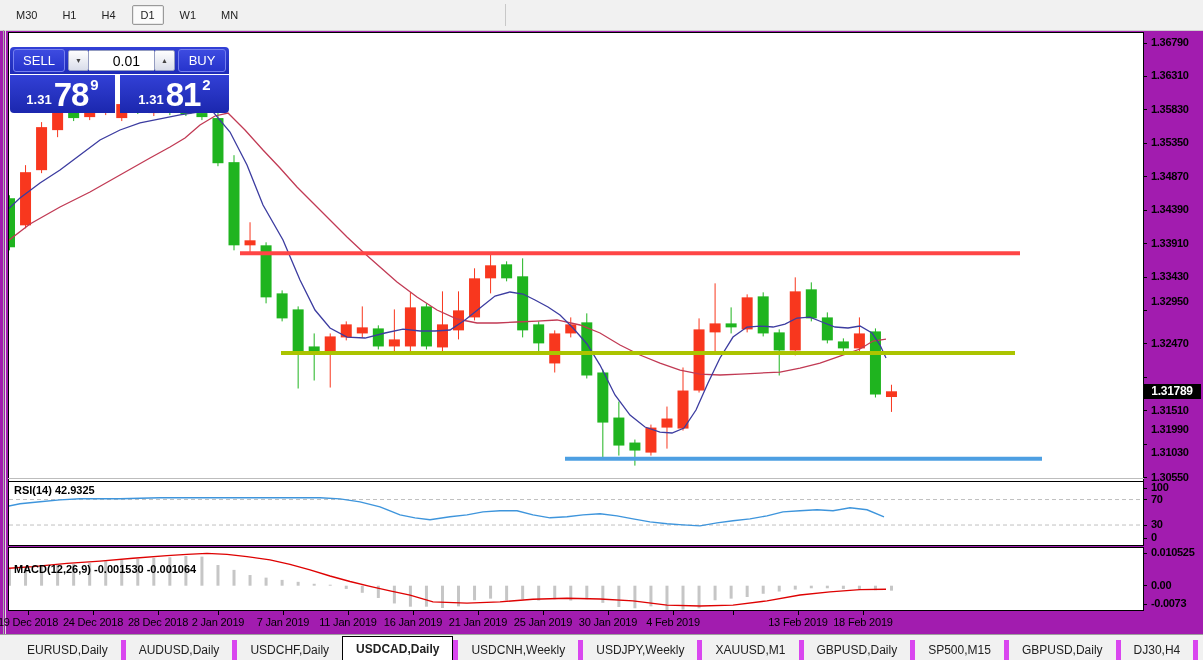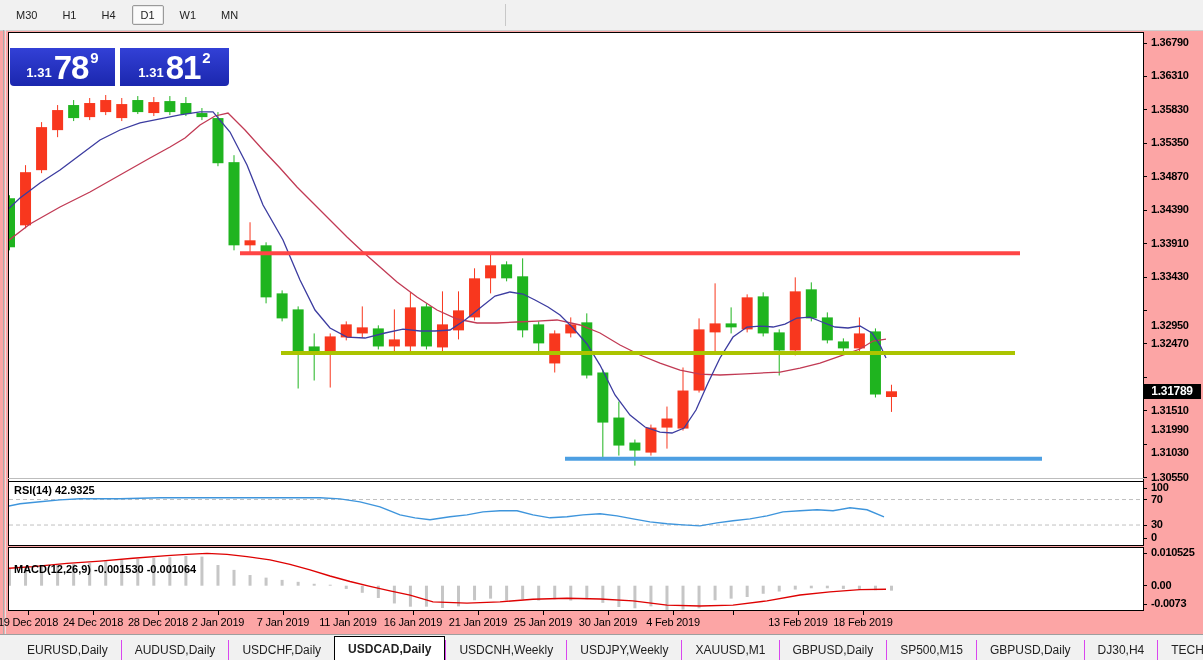--- a/index.html
+++ b/index.html
@@ -1,16 +1,16 @@
 <!DOCTYPE html>
 <html><head>
 <meta charset="utf-8">
 <style>
   html,body{margin:0;padding:0;background:#FFFFFF;font-family:"Liberation Sans",sans-serif;}
-  #stage{position:relative;width:1203px;height:660px;background:#fca5a5;overflow:hidden;}
+  #stage{position:relative;width:1203px;height:660px;background:#a21caf;overflow:hidden;}
 
   
   #toolbar{position:absolute;left:0;top:0;width:1203px;height:30px;background:#F1F1F1;border-bottom:1px solid #CFCFCF;display:flex;align-items:center;}
   .tf-btn{margin-left:7px;padding:3px 8px;font-size:11px;color:#222;border:1px solid transparent;border-radius:2px;cursor:default;}
   .tf-btn.active{background:#FBFBFB;border:1px solid #9A9A9A;box-shadow:inset 0 0 0 1px #E8E8E8;}
   #toolbar-sep{position:absolute;left:505px;top:4px;width:1px;height:22px;background:#C8C8C8;}
 
   
   #left-edge{position:absolute;left:3px;top:30px;width:1px;height:604px;background:#ABABAB;}
   #left-edge2{position:absolute;left:5px;top:30px;width:1px;height:604px;background:#E2E2E2;}
@@ -56,21 +56,21 @@
   #rsi-label{left:14px;top:484px;}
   #macd-label{left:14px;top:549px;margin-top:14px;}
 
   
   #date-axis{position:absolute;left:0;top:611px;width:1203px;height:22px;}
   .date-tick{position:absolute;top:0;width:1px;height:4px;background:#000;}
   .date-label{position:absolute;top:5px;width:84px;text-align:center;font-size:11px;color:#000;letter-spacing:-0.2px;white-space:nowrap;}
 
   
   #tab-bar{position:absolute;left:0;top:634px;width:1203px;height:26px;background:#F1F1F1;border-top:1px solid #9E9E9E;display:flex;align-items:flex-end;}
-  .tab{height:21px;line-height:21px;padding:0 13px;font-size:12px;color:#222;border-left:1px solid #d946ef;white-space:nowrap;}
+  .tab{height:21px;line-height:21px;padding:0 13px;font-size:12px;color:#222;border-left:5px solid #d946ef;white-space:nowrap;}
   .tab:first-child{border-left:none;margin-left:14px;}
   .tab.active{background:#FFF;border:1px solid #000;border-bottom:none;font-weight:700;height:24px;line-height:24px;}
 </style>
 </head>
 <body>
 
 <div id="stage">
 
   <div id="toolbar">
 
@@ -272,20 +272,29 @@
         <line x1="843.3720000000001" y1="585.7" x2="843.3720000000001" y2="588.9300000000001" stroke="#C6C6C6" stroke-width="3"></line>
         <line x1="859.4080000000001" y1="585.7" x2="859.4080000000001" y2="589.576" stroke="#C6C6C6" stroke-width="3"></line>
         <line x1="875.4440000000001" y1="585.7" x2="875.4440000000001" y2="590.2220000000001" stroke="#C6C6C6" stroke-width="3"></line>
         <line x1="891.48" y1="585.7" x2="891.48" y2="590.6419000000001" stroke="#C6C6C6" stroke-width="3"></line>
         <polyline points="0,568.904 33,566.643 67,563.413 100,561.152 133,558.245 167,555.6610000000001 187,554.369 207,553.4000000000001 227,554.369 247,556.63 270,559.86 290,564.3820000000001 310,569.873 330,576.01 350,581.5010000000001 370,586.346 390,590.868 410,595.067 433,601.85 467,603.142 500,601.85 533,599.2660000000001 567,598.297 600,598.9430000000001 633,600.8810000000001 667,605.08 700,606.0490000000001 733,605.08 767,600.8810000000001 800,595.067 830,591.837 860,589.576 886,589.253" fill="none" stroke="#DE0202" stroke-width="1.4"></polyline>
       </svg>
   </div>
 
 
   <div id="trade-panel">
+    <div id="tp-top">
+      <div id="sell-btn" class="tp-btn">SELL</div>
+      <div id="spinner">
+        <div class="spin-btn">▼</div>
+        <div id="volume-field">0.01</div>
+        <div class="spin-btn">▲</div>
+      </div>
+      <div id="buy-btn" class="tp-btn">BUY</div>
+    </div>
     <div id="tp-prices">
       <div id="sell-box" class="price-box">
         <span class="pb-prefix">1.31</span>
         <span class="pb-big">78</span>
         <span class="pb-sup">9</span>
       </div>
       <div id="buy-box" class="price-box">
         <span class="pb-prefix">1.31</span>
         <span class="pb-big">81</span>
         <span class="pb-sup">2</span>
@@ -308,21 +317,21 @@
       <div class="pa-label" style="top: 104.29px;">1.35350</div>
       <div class="pa-tick" style="top: 144.22px;"></div>
       <div class="pa-label" style="top: 137.72px;">1.34870</div>
       <div class="pa-tick" style="top: 177.65px;"></div>
       <div class="pa-label" style="top: 171.15px;">1.34390</div>
       <div class="pa-tick" style="top: 211.08px;"></div>
       <div class="pa-label" style="top: 204.58px;">1.33910</div>
       <div class="pa-tick" style="top: 244.511px;"></div>
       <div class="pa-label" style="top: 238.011px;">1.33430</div>
       <div class="pa-tick" style="top: 277.941px;"></div>
-      <div class="pa-label" style="top: 287px; text-align: center;">1.32950</div>
+      <div class="pa-label" style="top: 263px; text-align: center;">1.32950</div>
       <div class="pa-tick" style="top: 311.371px;"></div>
       <div class="pa-label" style="top: 304.871px;">1.32470</div>
       <div class="pa-tick" style="top: 344.801px;"></div>
       <div class="pa-label" style="top: 343px; margin-top: 48px;">1.31990</div>
       <div class="pa-tick" style="top: 378.231px;"></div>
       <div class="pa-label" style="top: 371.731px;">1.31510</div>
       <div class="pa-tick" style="top: 411.661px;"></div>
       <div class="pa-label" style="top: 405.161px; margin-top: 9px;">1.31030</div>
       <div class="pa-tick" style="top: 445.091px;"></div>
       <div class="pa-label" style="top: 438.591px;">1.30550</div>

